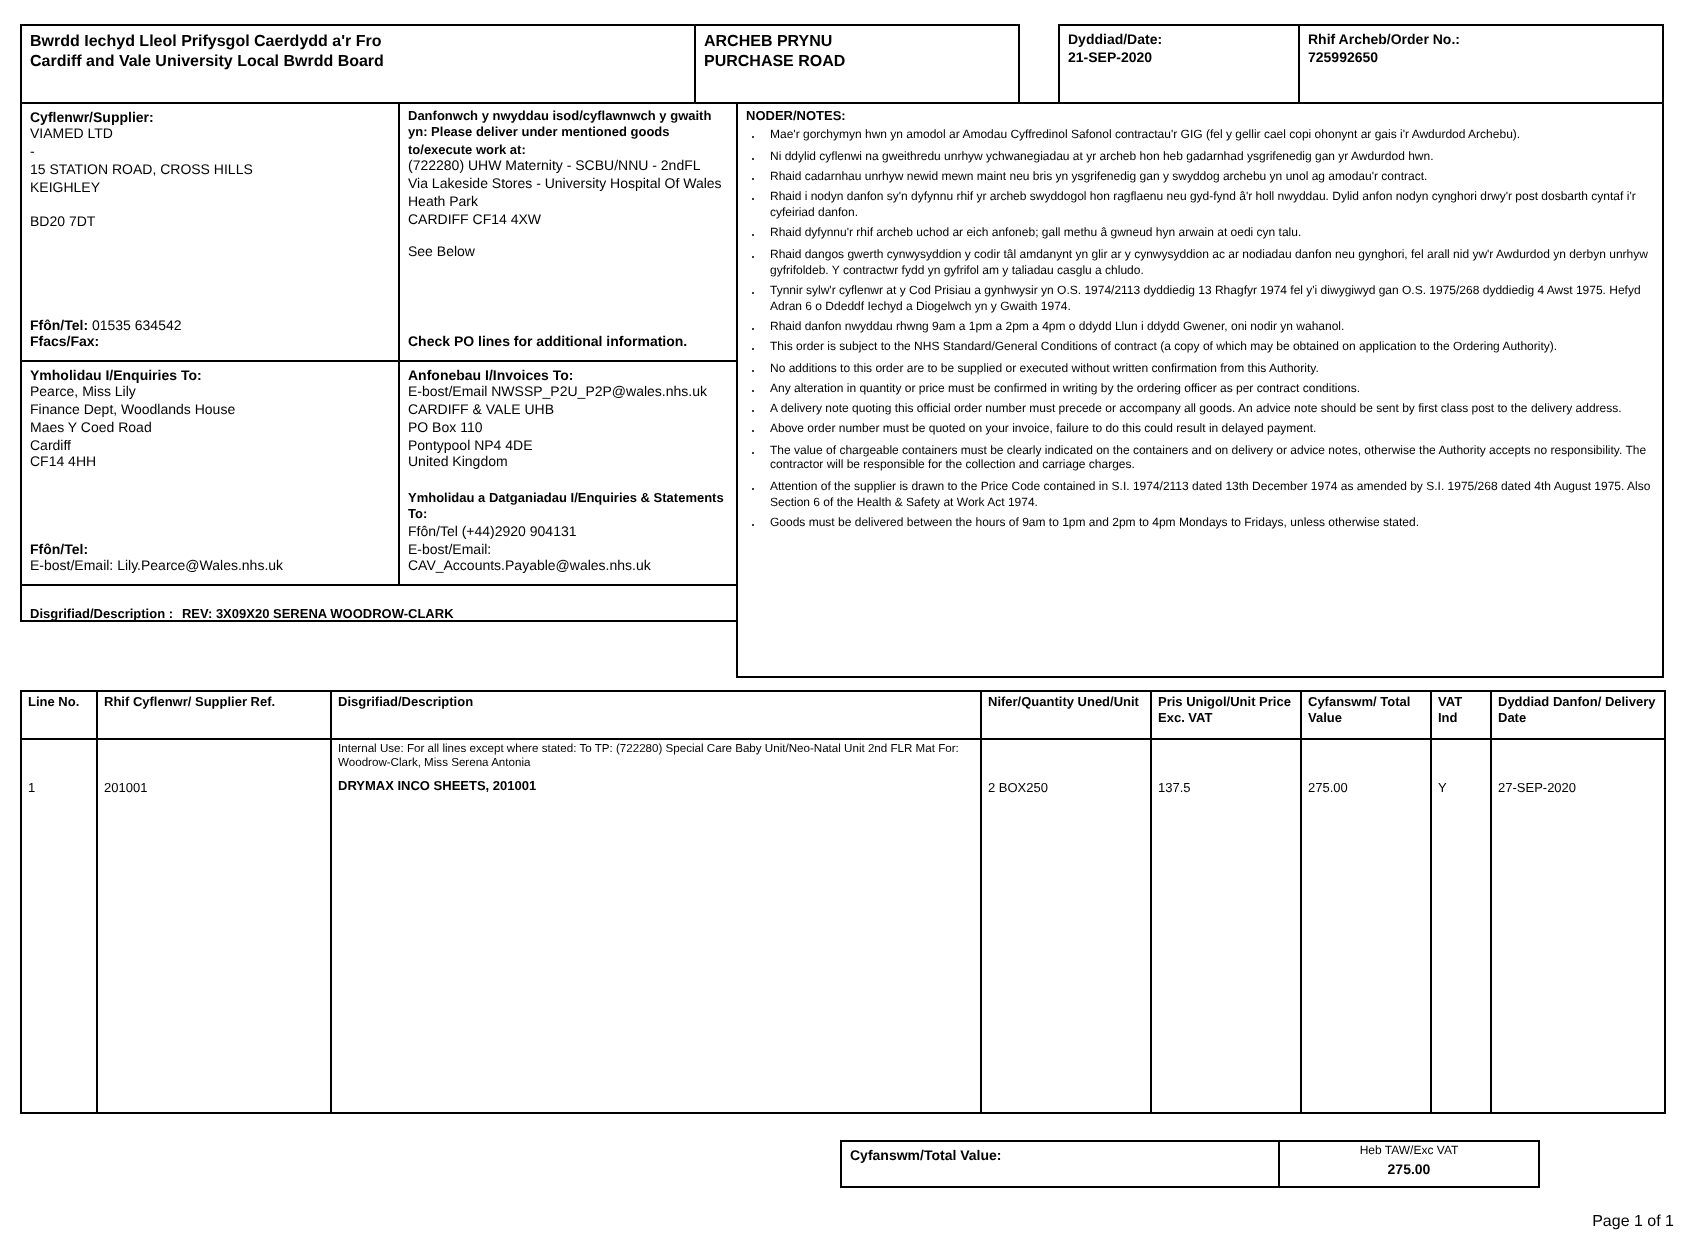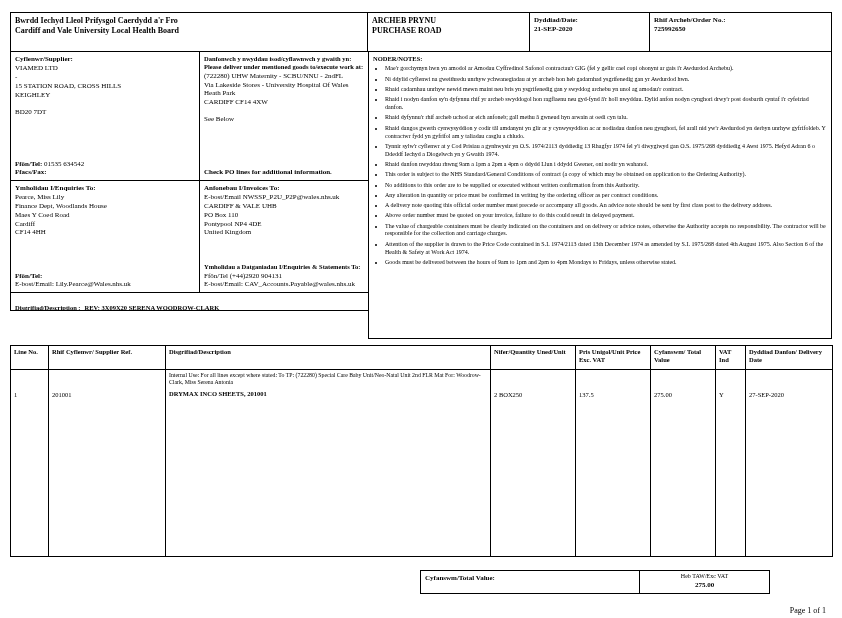--- a/index.html
+++ b/index.html
@@ -1,17 +1,17 @@
 <!DOCTYPE html>
 <html><head>
 <meta charset="utf-8">
 <style>
   html,body{margin:0;padding:0;background:#ffffff;}
   .page{position:relative;width:842px;height:618px;background:#fff;
-        font-family:Liberation Serif, serif;color:#000;overflow:hidden;}
+        font-family:Liberation Sans, sans-serif;color:#000;overflow:hidden;}
   .box{position:absolute;border:1px solid #000;background:#fff;box-sizing:border-box;}
   .pad{padding:3px 4px;}
   .b{font-weight:bold;}
   .fs6{font-size:6px;line-height:1.3;}
   .fs65{font-size:6.5px;line-height:1.3;}
   .fs7{font-size:7px;line-height:1.35;}
   .fs8{font-size:8px;line-height:1.3;}
   .line{min-height:8.5px;font-size:7px;line-height:1.25;}
   .col{display:flex;flex-direction:column;height:100%;box-sizing:border-box;}
   .grow{flex:1;}
@@ -21,33 +21,33 @@
   
   table.main{position:absolute;left:10px;top:345px;width:822px;
              border-collapse:collapse;table-layout:fixed;}
   table.main th, table.main td{border:1px solid #000;vertical-align:top;
              padding:2px 3px;font-size:6.5px;line-height:1.3;text-align:left;box-sizing:border-box;}
   table.main th{font-weight:bold;height:24px;}
   table.main td{height:187px;}
   .valpad{padding-top:21px !important;}
   .desc-internal{font-size:5.8px;line-height:1.25;}
   .desc-item{font-size:6.5px;font-weight:bold;margin-top:4px;}
-  .footer{position:absolute;right:16px;top:606px;font-size:8px;}
+  .footer{position:absolute;right:5px;top:606px;font-size:8px;}
   .center{text-align:center;}
 </style>
 </head>
 <body>
 
 <div class="page">
 
   <div class="box pad" style="left:10px;top:12px;width:358px;height:40px;">
     <div class="fs8 b">Bwrdd Iechyd Lleol Prifysgol Caerdydd a'r Fro</div>
-    <div class="fs8 b">Cardiff and Vale University Local Health Board</div>
+    <div class="fs8 b">Cardiff and Vale University Local Bwrdd Board</div>
   </div>
-  <div class="box pad" style="left:367px;top:12px;width:163px;height:40px;">
+  <div class="box pad" style="left:347px;top:12px;width:163px;height:40px;">
     <div class="fs8 b">ARCHEB PRYNU</div>
     <div class="fs8 b">PURCHASE ROAD</div>
   </div>
   <div class="box pad" style="left:529px;top:12px;width:121px;height:40px;">
     <div class="fs7 b">Dyddiad/Date:</div>
     <div class="fs7 b">21-SEP-2020</div>
   </div>
   <div class="box pad" style="left:649px;top:12px;width:183px;height:40px;">
     <div class="fs7 b">Rhif Archeb/Order No.:</div>
     <div class="fs7 b">725992650</div>

